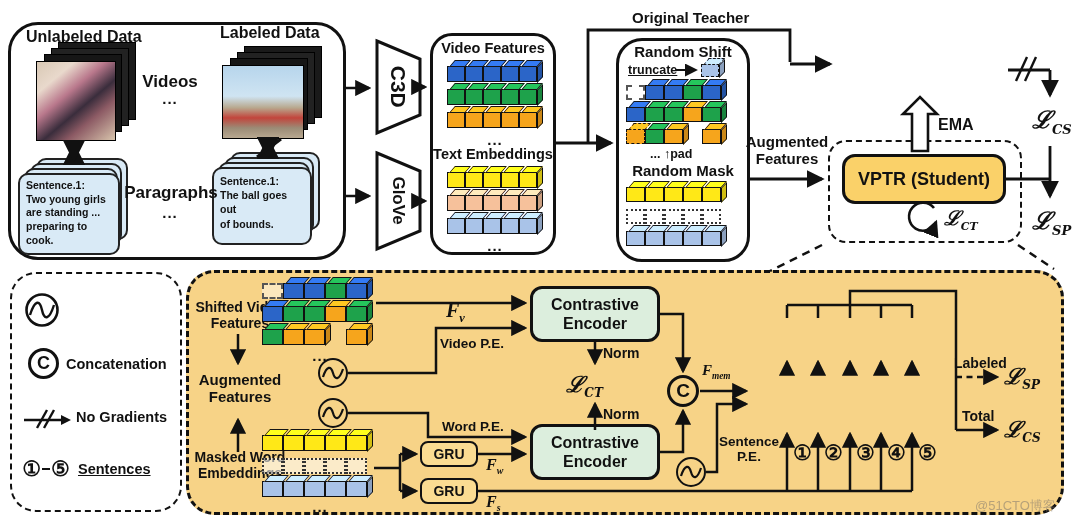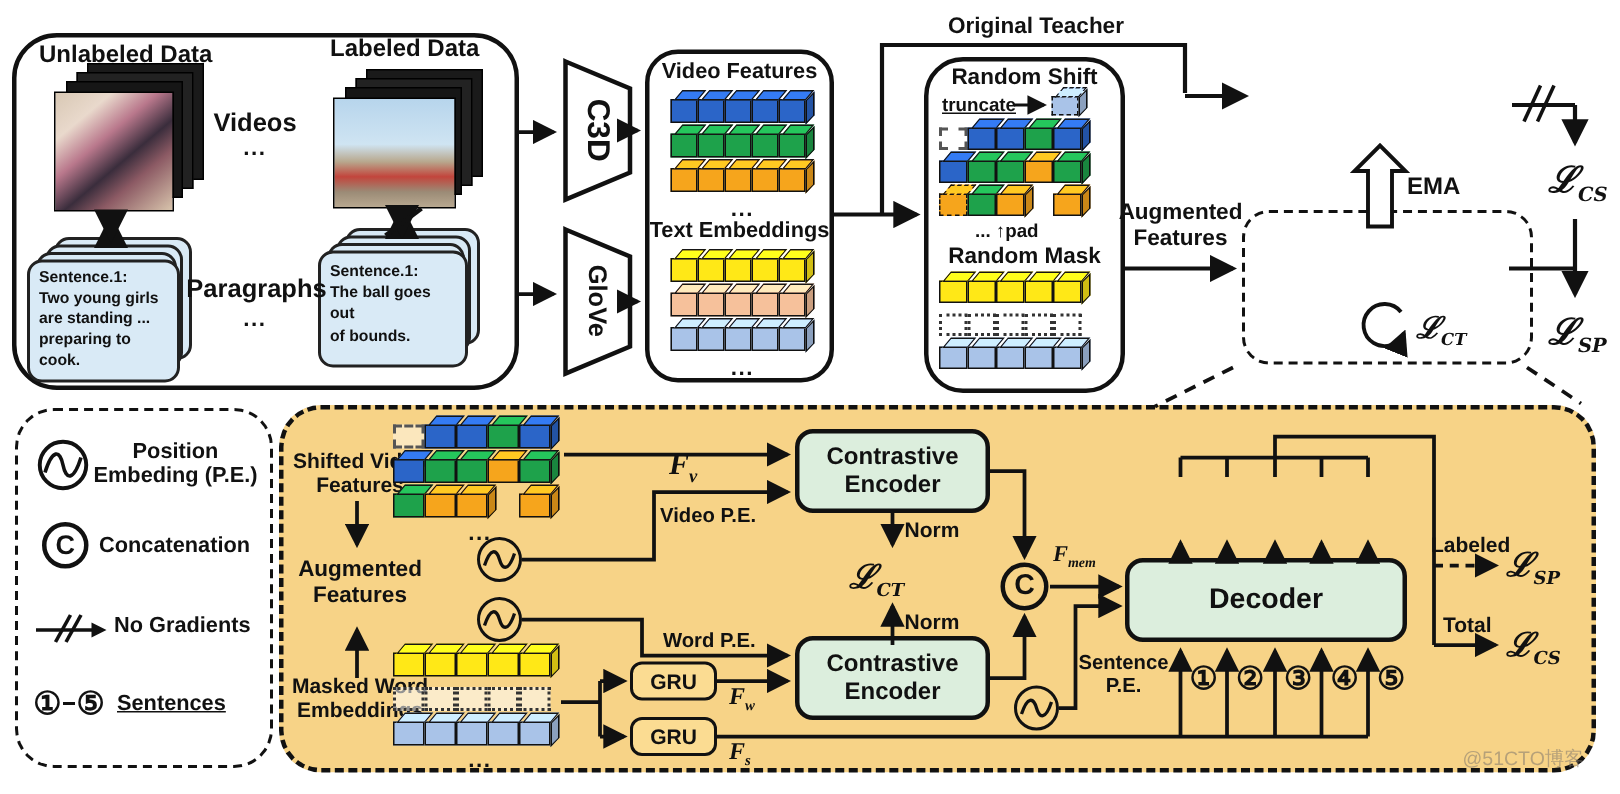--- a/index.html
+++ b/index.html
@@ -322,39 +322,38 @@
           <div class="cube-side" style="background: rgb(169, 195, 232); height: 15px;"></div>
         </div>
       </div>
     </div>
 
   <div class="abs lbl" style="left:632px;top:10px;font-size:15px;">Original Teacher</div>
   <div class="abs lbl ctr prelines" style="left:742px;top:134px;width:90px;font-size:15px;">Augmented
 Features</div>
 
   <div class="abs dashedbox" style="left:828px;top:140px;width:194px;height:103px;border-radius:18px;"></div>
+  <div class="abs yellowbox ctr" style="left:842px;top:154px;width:164px;height:50px;">VPTR (Student)</div>
   <div class="abs lbl" style="left:938px;top:116px;font-size:16px;">EMA</div>
   <div class="abs" style="left:944px;top:204px;font-size:20px;">
     <span class="mathL">ℒ</span><sub class="mathL" style="font-size:11px;">CT</sub>
   </div>
 
   <div class="abs" style="left:1032px;top:102px;font-size:24px;">
     <span class="mathL">ℒ</span><sub class="mathL" style="font-size:13px;">CS</sub>
   </div>
   <div class="abs" style="left:1032px;top:203px;font-size:24px;">
     <span class="mathL">ℒ</span><sub class="mathL" style="font-size:13px;">SP</sub>
   </div>
 
   <div class="abs dashedbox" style="left:10px;top:272px;width:172px;height:240px;border-radius:26px;background:#fff;"></div>
   <svg class="abs" style="left:24px;top:292px;" width="36" height="36">
     <circle cx="18" cy="18" r="15.5" fill="none" stroke="#111" stroke-width="2.6"></circle>
     <path d="M6,23 C11,7 16,8 18,18 C20,28 25,29 30,13" fill="none" stroke="#111" stroke-width="2.4"></path>
   </svg>
-  <div class="abs lbl ctr prelines" style="left:58px;top:293px;width:118px;font-size:14.5px;">Position
-Embeding (P.E.)</div>
   <div class="abs ctr" style="left:28px;top:348px;width:31px;height:31px;border:3px solid #111;border-radius:50%;font-weight:700;font-size:18px;background:#fff;">C</div>
   <div class="abs lbl" style="left:66px;top:356px;font-size:14.5px;">Concatenation</div>
   <svg class="abs" style="left:22px;top:406px;" width="50" height="26">
     <line x1="2" y1="14" x2="40" y2="14" stroke="#111" stroke-width="2.4"></line>
     <polygon points="39,9 49,14 39,19" fill="#111"></polygon>
     <line x1="15" y1="22" x2="25" y2="4" stroke="#111" stroke-width="2.4"></line>
     <line x1="22" y1="22" x2="32" y2="4" stroke="#111" stroke-width="2.4"></line>
   </svg>
   <div class="abs lbl" style="left:76px;top:409px;font-size:14.5px;">No Gradients</div>
   <div class="abs ctr" style="left:20px;top:456px;width:52px;height:26px;">
@@ -508,21 +507,20 @@
   <div class="abs ltgreen ctr prelines z2" style="left:530px;top:424px;width:130px;height:56px;font-size:16px;line-height:1.2;">Contrastive
 Encoder</div>
   <div class="abs lbl" style="left:603px;top:346px;font-size:14px;">Norm</div>
   <div class="abs lbl" style="left:603px;top:407px;font-size:14px;">Norm</div>
   <div class="abs" style="left:566px;top:368px;font-size:22px;">
     <span class="mathL">ℒ</span><sub class="mathL" style="font-size:12px;">CT</sub>
   </div>
 
   <div class="abs ccirc ctr z2" style="left:667px;top:375px;">C</div>
 
-  <div class="abs ltgreen ctr z2" style="left:750px;top:372px;width:188px;height:56px;font-size:19px;">Decoder</div>
 
   <div class="abs lbl" style="left:793px;top:441px;font-size:21px;">①</div>
   <div class="abs lbl" style="left:824px;top:441px;font-size:21px;">②</div>
   <div class="abs lbl" style="left:856px;top:441px;font-size:21px;">③</div>
   <div class="abs lbl" style="left:887px;top:441px;font-size:21px;">④</div>
   <div class="abs lbl" style="left:918px;top:441px;font-size:21px;">⑤</div>
 
   <div class="abs lbl" style="left:954px;top:356px;font-size:14px;">Labeled</div>
   <div class="abs" style="left:1004px;top:360px;font-size:22px;">
     <span class="mathL">ℒ</span><sub class="mathL" style="font-size:12px;">SP</sub>

